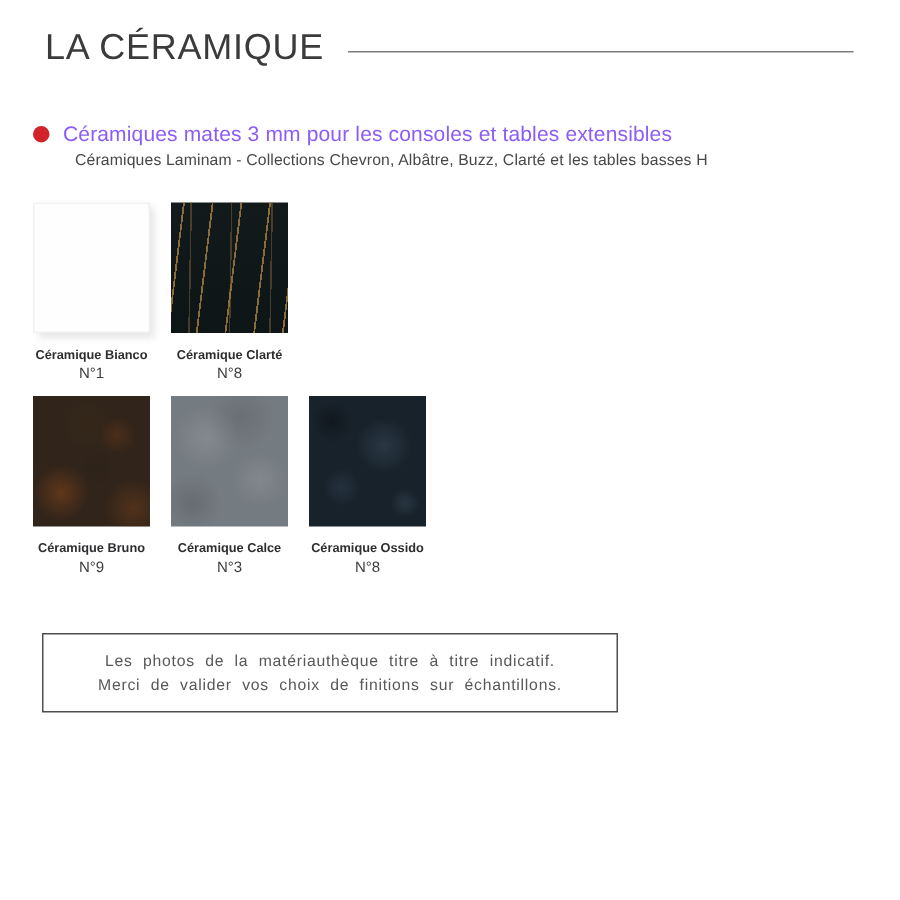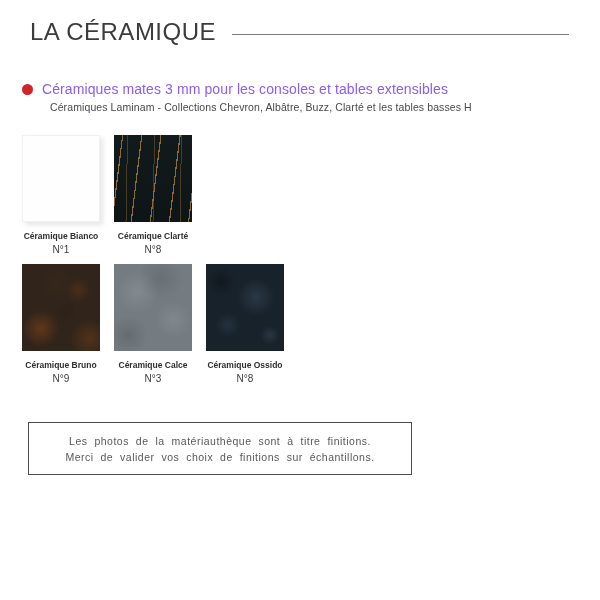--- a/index.html
+++ b/index.html
@@ -150,15 +150,15 @@
     <div class="cell">
       <div class="tile" data-tex="ossido"></div>
       <div class="sw-name">Céramique Ossido</div>
       <div class="sw-num">N°8</div>
     </div>
 
   </div>
 </div>
 
 <div class="notice">
-  <div>Les photos de la matériauthèque sont à titre finitions.</div>
+  <div>Les photos de la matériauthèque titre à titre indicatif.</div>
   <div>Merci de valider vos choix de finitions sur échantillons.</div>
 </div>
 
 </body></html>

